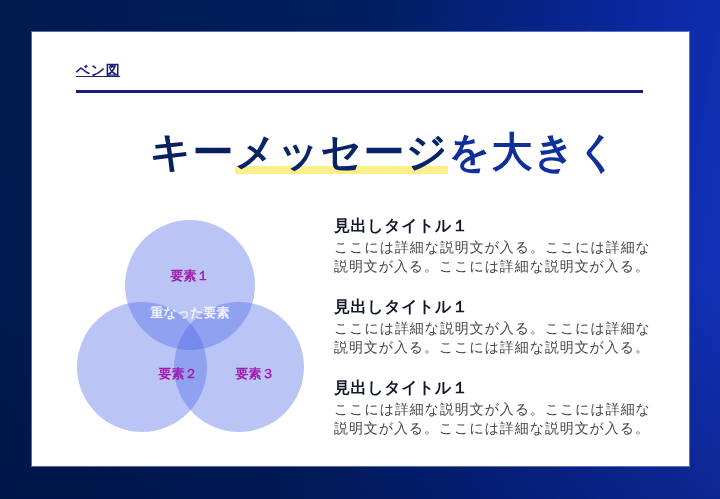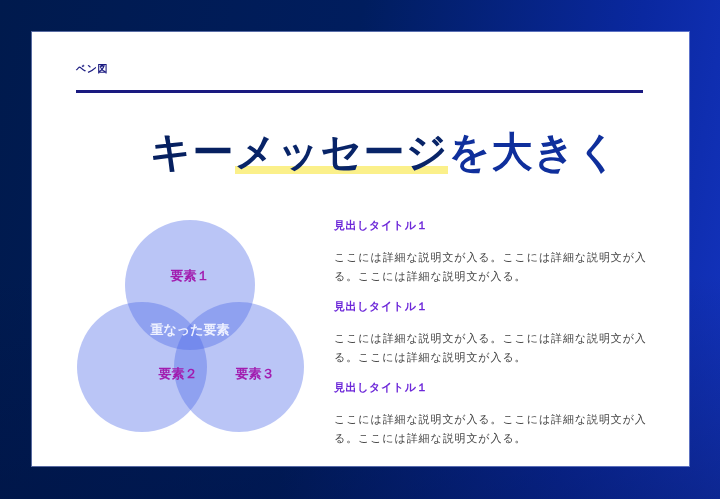--- a/index.html
+++ b/index.html
@@ -17,24 +17,25 @@
   .card {
     position: absolute;
     left: 32px; top: 32px;
     width: 657px; height: 434px;
     background: #ffffff;
     box-shadow: 0 0 0 1px rgba(160,175,230,0.55);
   }
   .section-label {
     position: absolute;
     left: 44px; top: 30px;
-    font-size: 10px;
+    font-size: 14px;
     font-weight: bold;
     color: #1a1a80;
     letter-spacing: 0.5px;
+    text-decoration: underline;
   }
   .header-rule {
     position: absolute;
     left: 44px; top: 58px;
     width: 567px; height: 3px;
     background: #1a1a80;
   }
   .key-message {
     position: absolute;
     left: 0; top: 92px;
@@ -69,29 +70,29 @@
   }
   .venn-label.overlap { color: #eef1ff; }
 
   .text-column {
     position: absolute;
     left: 302px; top: 185px;
     width: 330px;
   }
   .text-block { position: absolute; left: 0; width: 330px; }
   .text-heading {
-    font-size: 11px;
+    font-size: 16px;
     font-weight: bold;
-    color: #6d28d9;
+    color: #0f172a;
     letter-spacing: 0.6px;
     line-height: 17px;
   }
   .text-body {
-    margin-top: 14px;
-    font-size: 11px;
+    margin-top: 4px;
+    font-size: 14px;
     color: #444444;
     line-height: 19px;
     letter-spacing: 0.9px;
   }
 </style>
 </head>
 <body>
 
 <div class="bg-bottom-shade"></div>
 
@@ -106,21 +107,21 @@
 
   <div class="venn">
     <svg width="240" height="225" viewBox="0 0 240 225">
       <circle cx="118" cy="68" r="65" fill="#4a66e8" fill-opacity="0.38"></circle>
       <circle cx="70" cy="150" r="65" fill="#4a66e8" fill-opacity="0.38"></circle>
       <circle cx="167" cy="150" r="65" fill="#4a66e8" fill-opacity="0.38"></circle>
     </svg>
     <div class="venn-label" style="left:118px; top:59px;">要素１</div>
     <div class="venn-label" style="left:70px; top:157px;margin-left:36px;">要素２</div>
     <div class="venn-label" style="left:183px; top:157px;">要素３</div>
-    <div class="venn-label overlap" style="left:118px; top:113px;">重なった要素</div>
+    <div class="venn-label overlap" style="left:118px; top:96px;">重なった要素</div>
   </div>
 
   <div class="text-column">
     <div class="text-block" style="top:0px;">
       <div class="text-heading">見出しタイトル１</div>
       <div class="text-body">ここには詳細な説明文が入る。ここには詳細な説明文が入る。ここには詳細な説明文が入る。</div>
     </div>
     <div class="text-block" style="top:81px;">
       <div class="text-heading">見出しタイトル１</div>
       <div class="text-body">ここには詳細な説明文が入る。ここには詳細な説明文が入る。ここには詳細な説明文が入る。</div>

